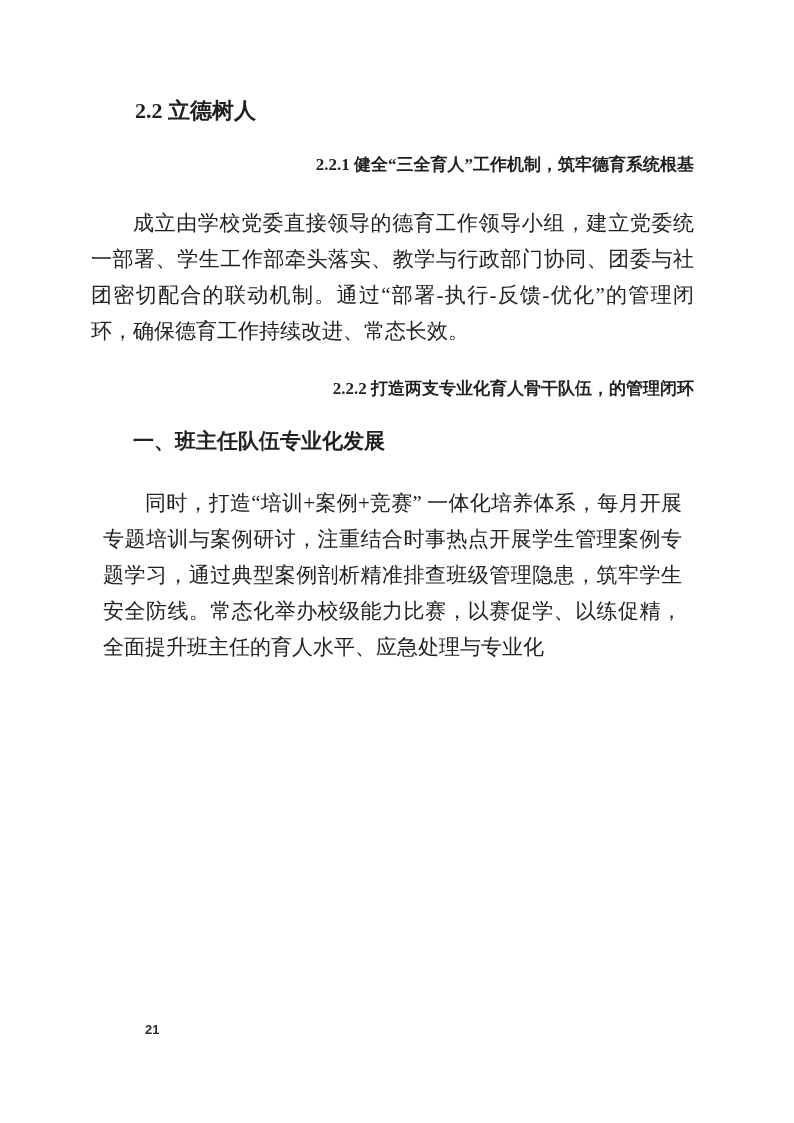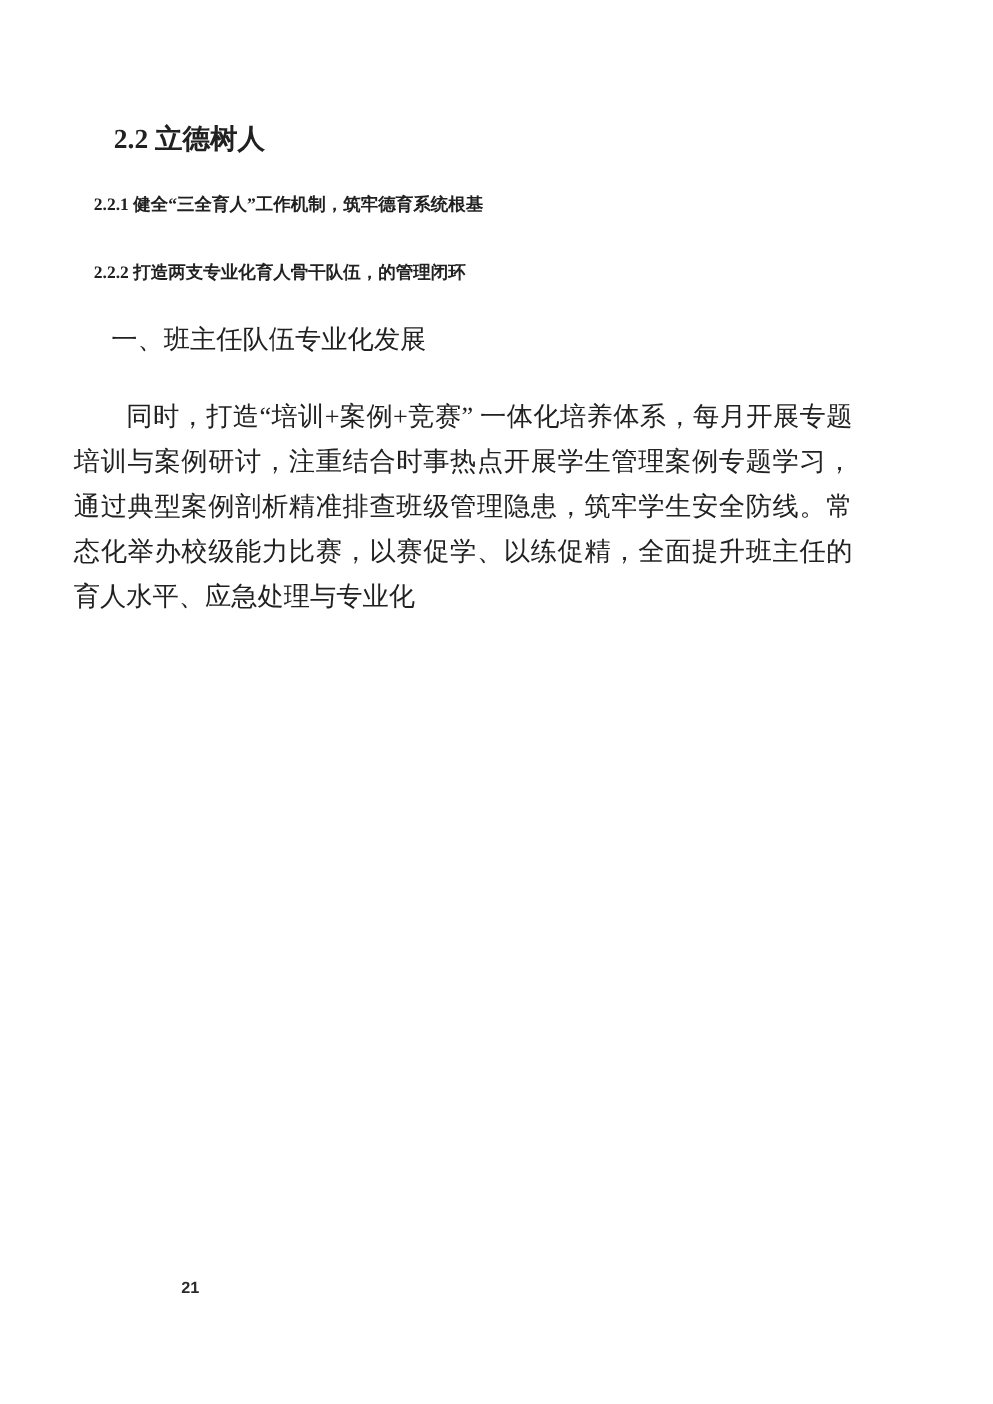--- a/index.html
+++ b/index.html
@@ -7,21 +7,21 @@
     padding: 0;
     background: #ffffff;
   }
   .page {
     position: relative;
     width: 794px;
     height: 1123px;
     margin: 0 auto;
     background: #ffffff;
     box-sizing: border-box;
-    padding: 97px 100px 0 47px;
+    padding: 97px 100px 0 91px;
     overflow: hidden;
     font-family: "Liberation Serif", "DejaVu Serif", serif;
     font-size: 21px;
     line-height: 36px;
     color: #212121;
   }
   .doc-block {
     margin: 0;
     text-indent: 2em;
     text-align: justify;
@@ -29,28 +29,28 @@
   }
   .h-level2 {
     font-weight: bold;
     font-size: 22px;
     line-height: 28px;
     margin: 0 0 26px 0;
     text-align: left;
   }
   .h-level3 {
     font-weight: bold;
-    font-size: 14px;
+    font-size: 17px;
     line-height: 28px;
-    text-align: left;
+    text-align: right;
   }
   .h3-a { margin: 5px 0 26px 0; }
   .h3-b { margin: 0 0 24px 0; }
   .subheading {
-    font-weight: normal;
+    font-weight: bold;
     line-height: 28px;
     margin: 0 0 30px 0;
     text-align: left;
   }
   .para-1 { margin: 0 0 30px 0; }
   .para-2 { margin: 0 0 26px 0; }
   .para-3 { margin: 0 0 48px 0; }
   .para-4 { margin: 12px; }
   .page-number {
     position: absolute;
@@ -68,20 +68,21 @@
 </head>
 <body>
 
 <div class="page">
 
   <h2 class="doc-block h-level2">2.2 立德树人</h2>
 
 
   <h3 class="doc-block h-level3 h3-a">2.2.1 健全“三全育人”工作机制，筑牢德育系统根基</h3>
 
+  <p class="doc-block para-2">成立由学校党委直接领导的德育工作领导小组，建立党委统一部署、学生工作部牵头落实、教学与行政部门协同、团委与社团密切配合的联动机制。通过“部署-执行-反馈-优化”的管理闭环，确保德育工作持续改进、常态长效。</p>
 
   <h3 class="doc-block h-level3 h3-b">2.2.2 打造两支专业化育人骨干队伍，的管理闭环</h3>
 
   <p class="doc-block subheading">一、班主任队伍专业化发展</p>
 
 
   <p class="doc-block para-4">同时，打造“培训+案例+竞赛” 一体化培养体系，每月开展专题培训与案例研讨，注重结合时事热点开展学生管理案例专题学习，通过典型案例剖析精准排查班级管理隐患，筑牢学生安全防线。常态化举办校级能力比赛，以赛促学、以练促精，全面提升班主任的育人水平、应急处理与专业化</p>
 
   <div class="page-number">21</div>
 

